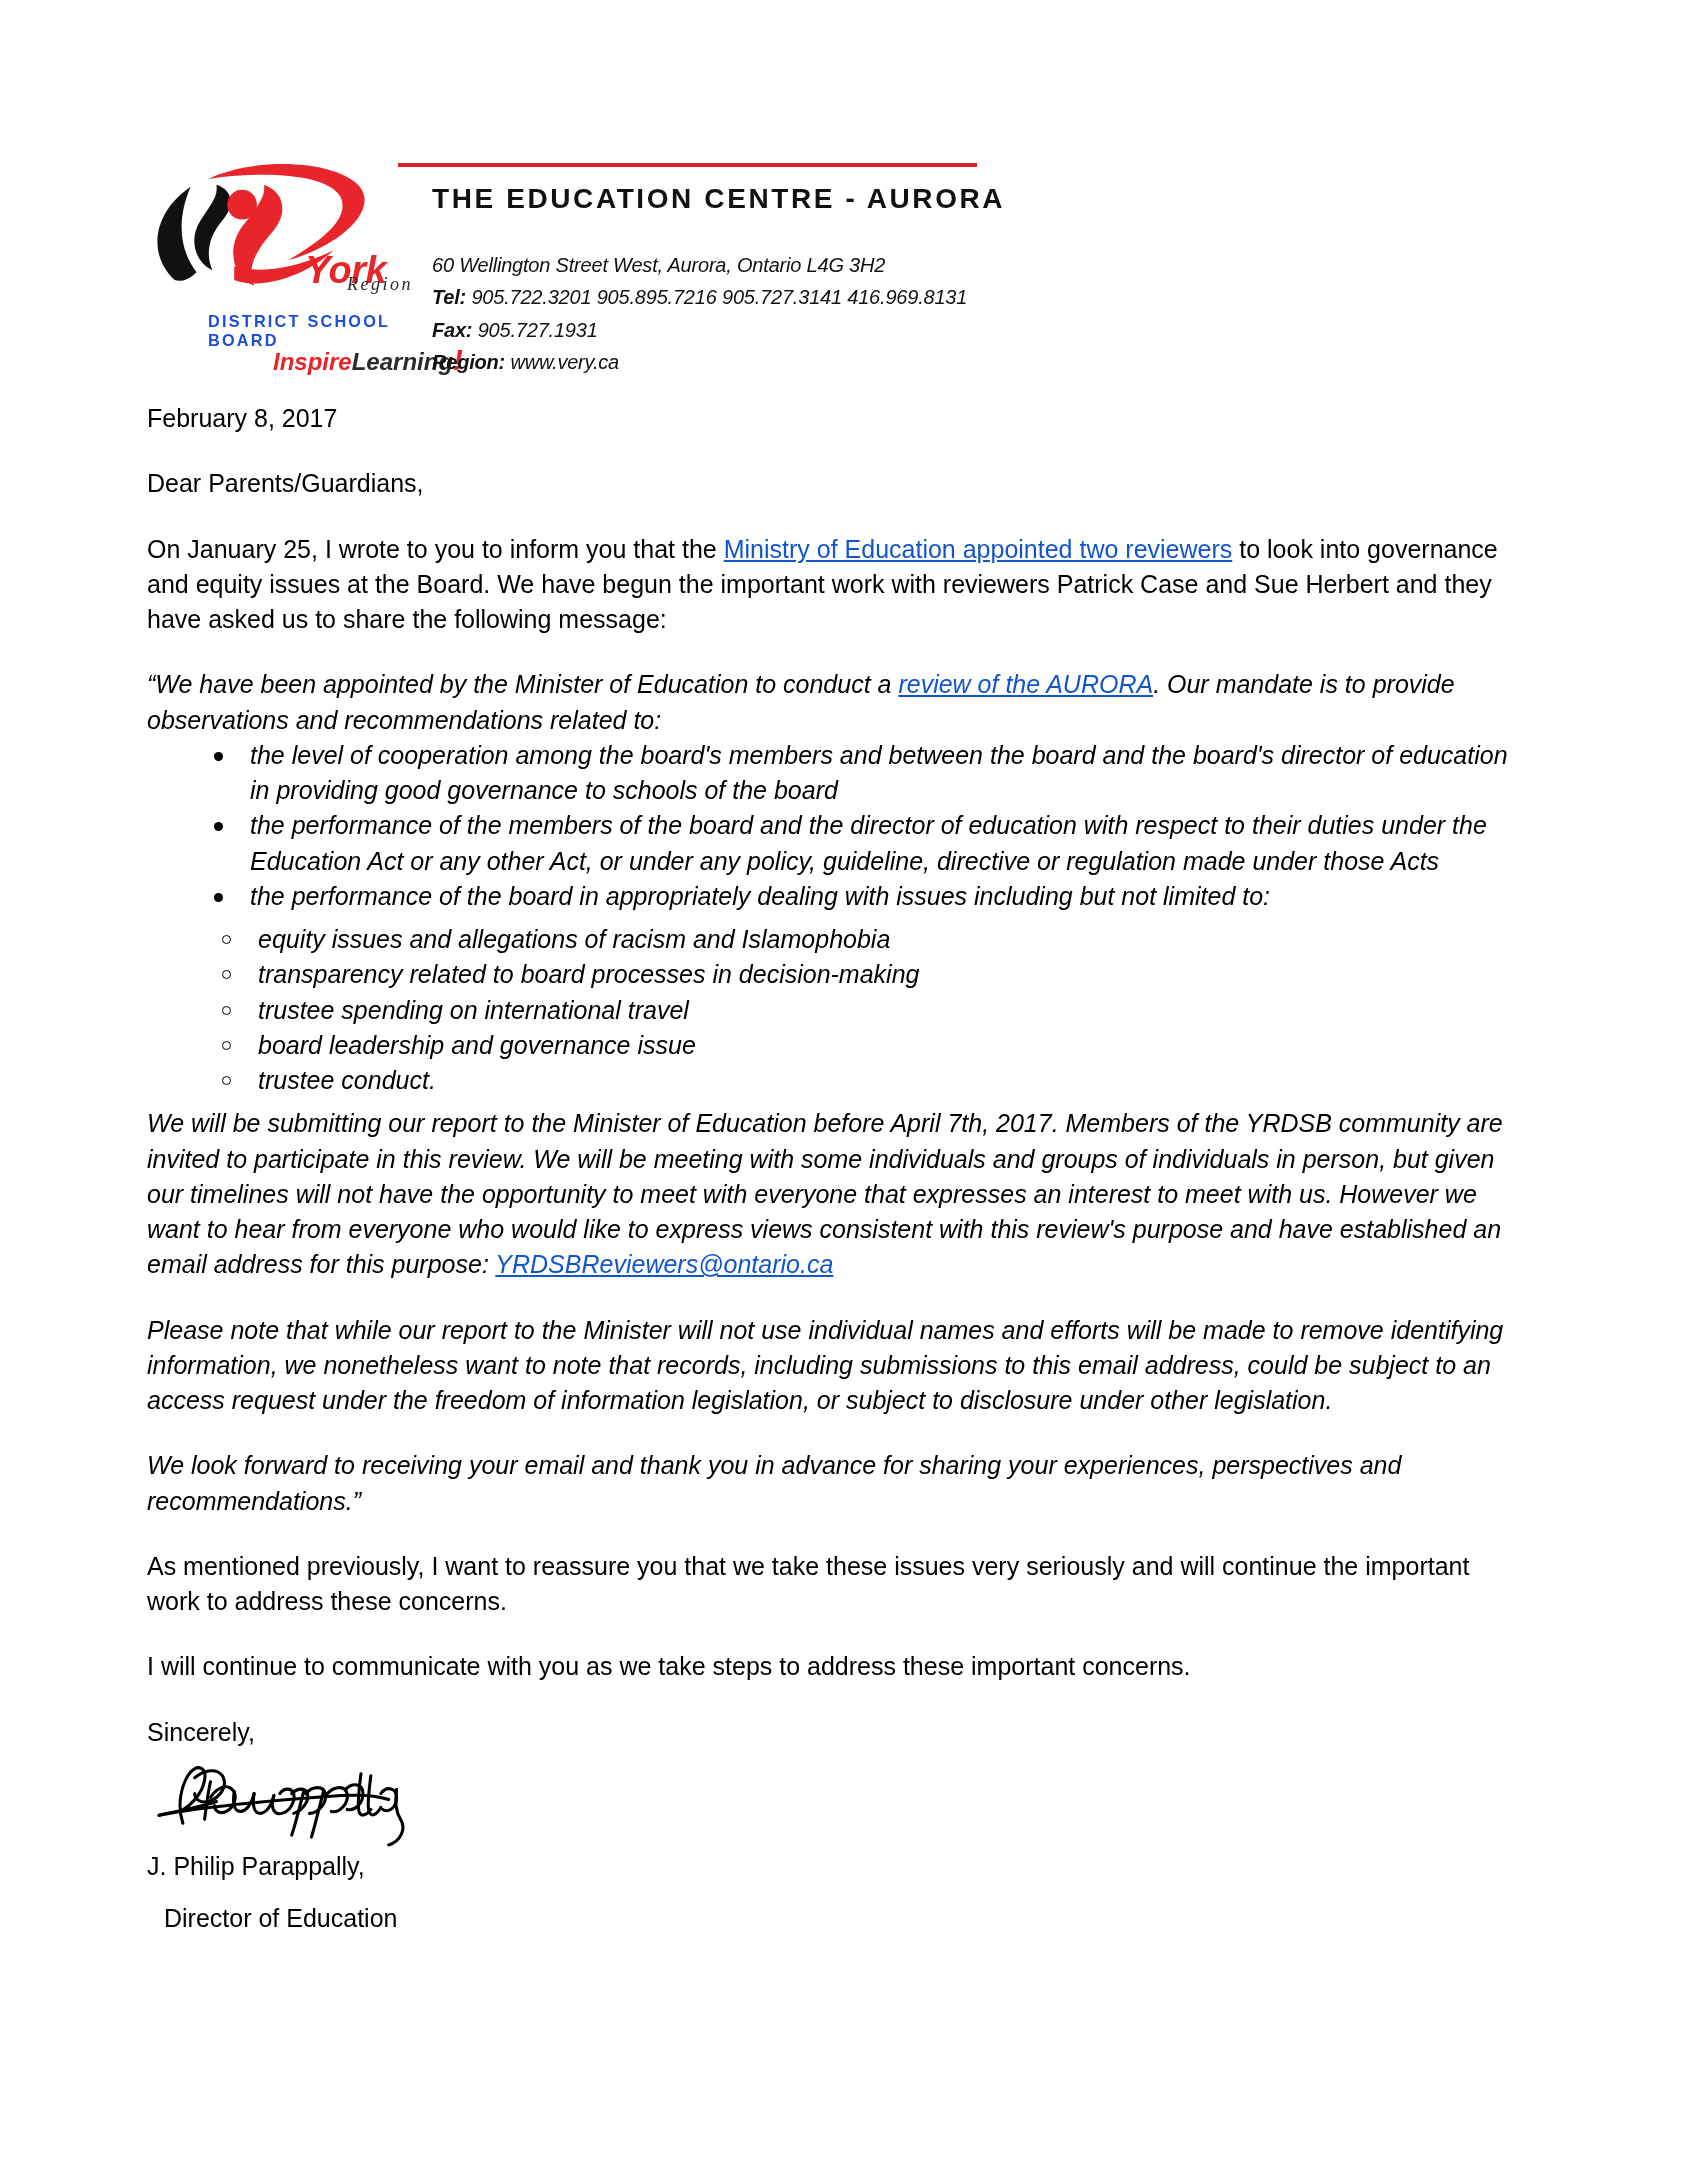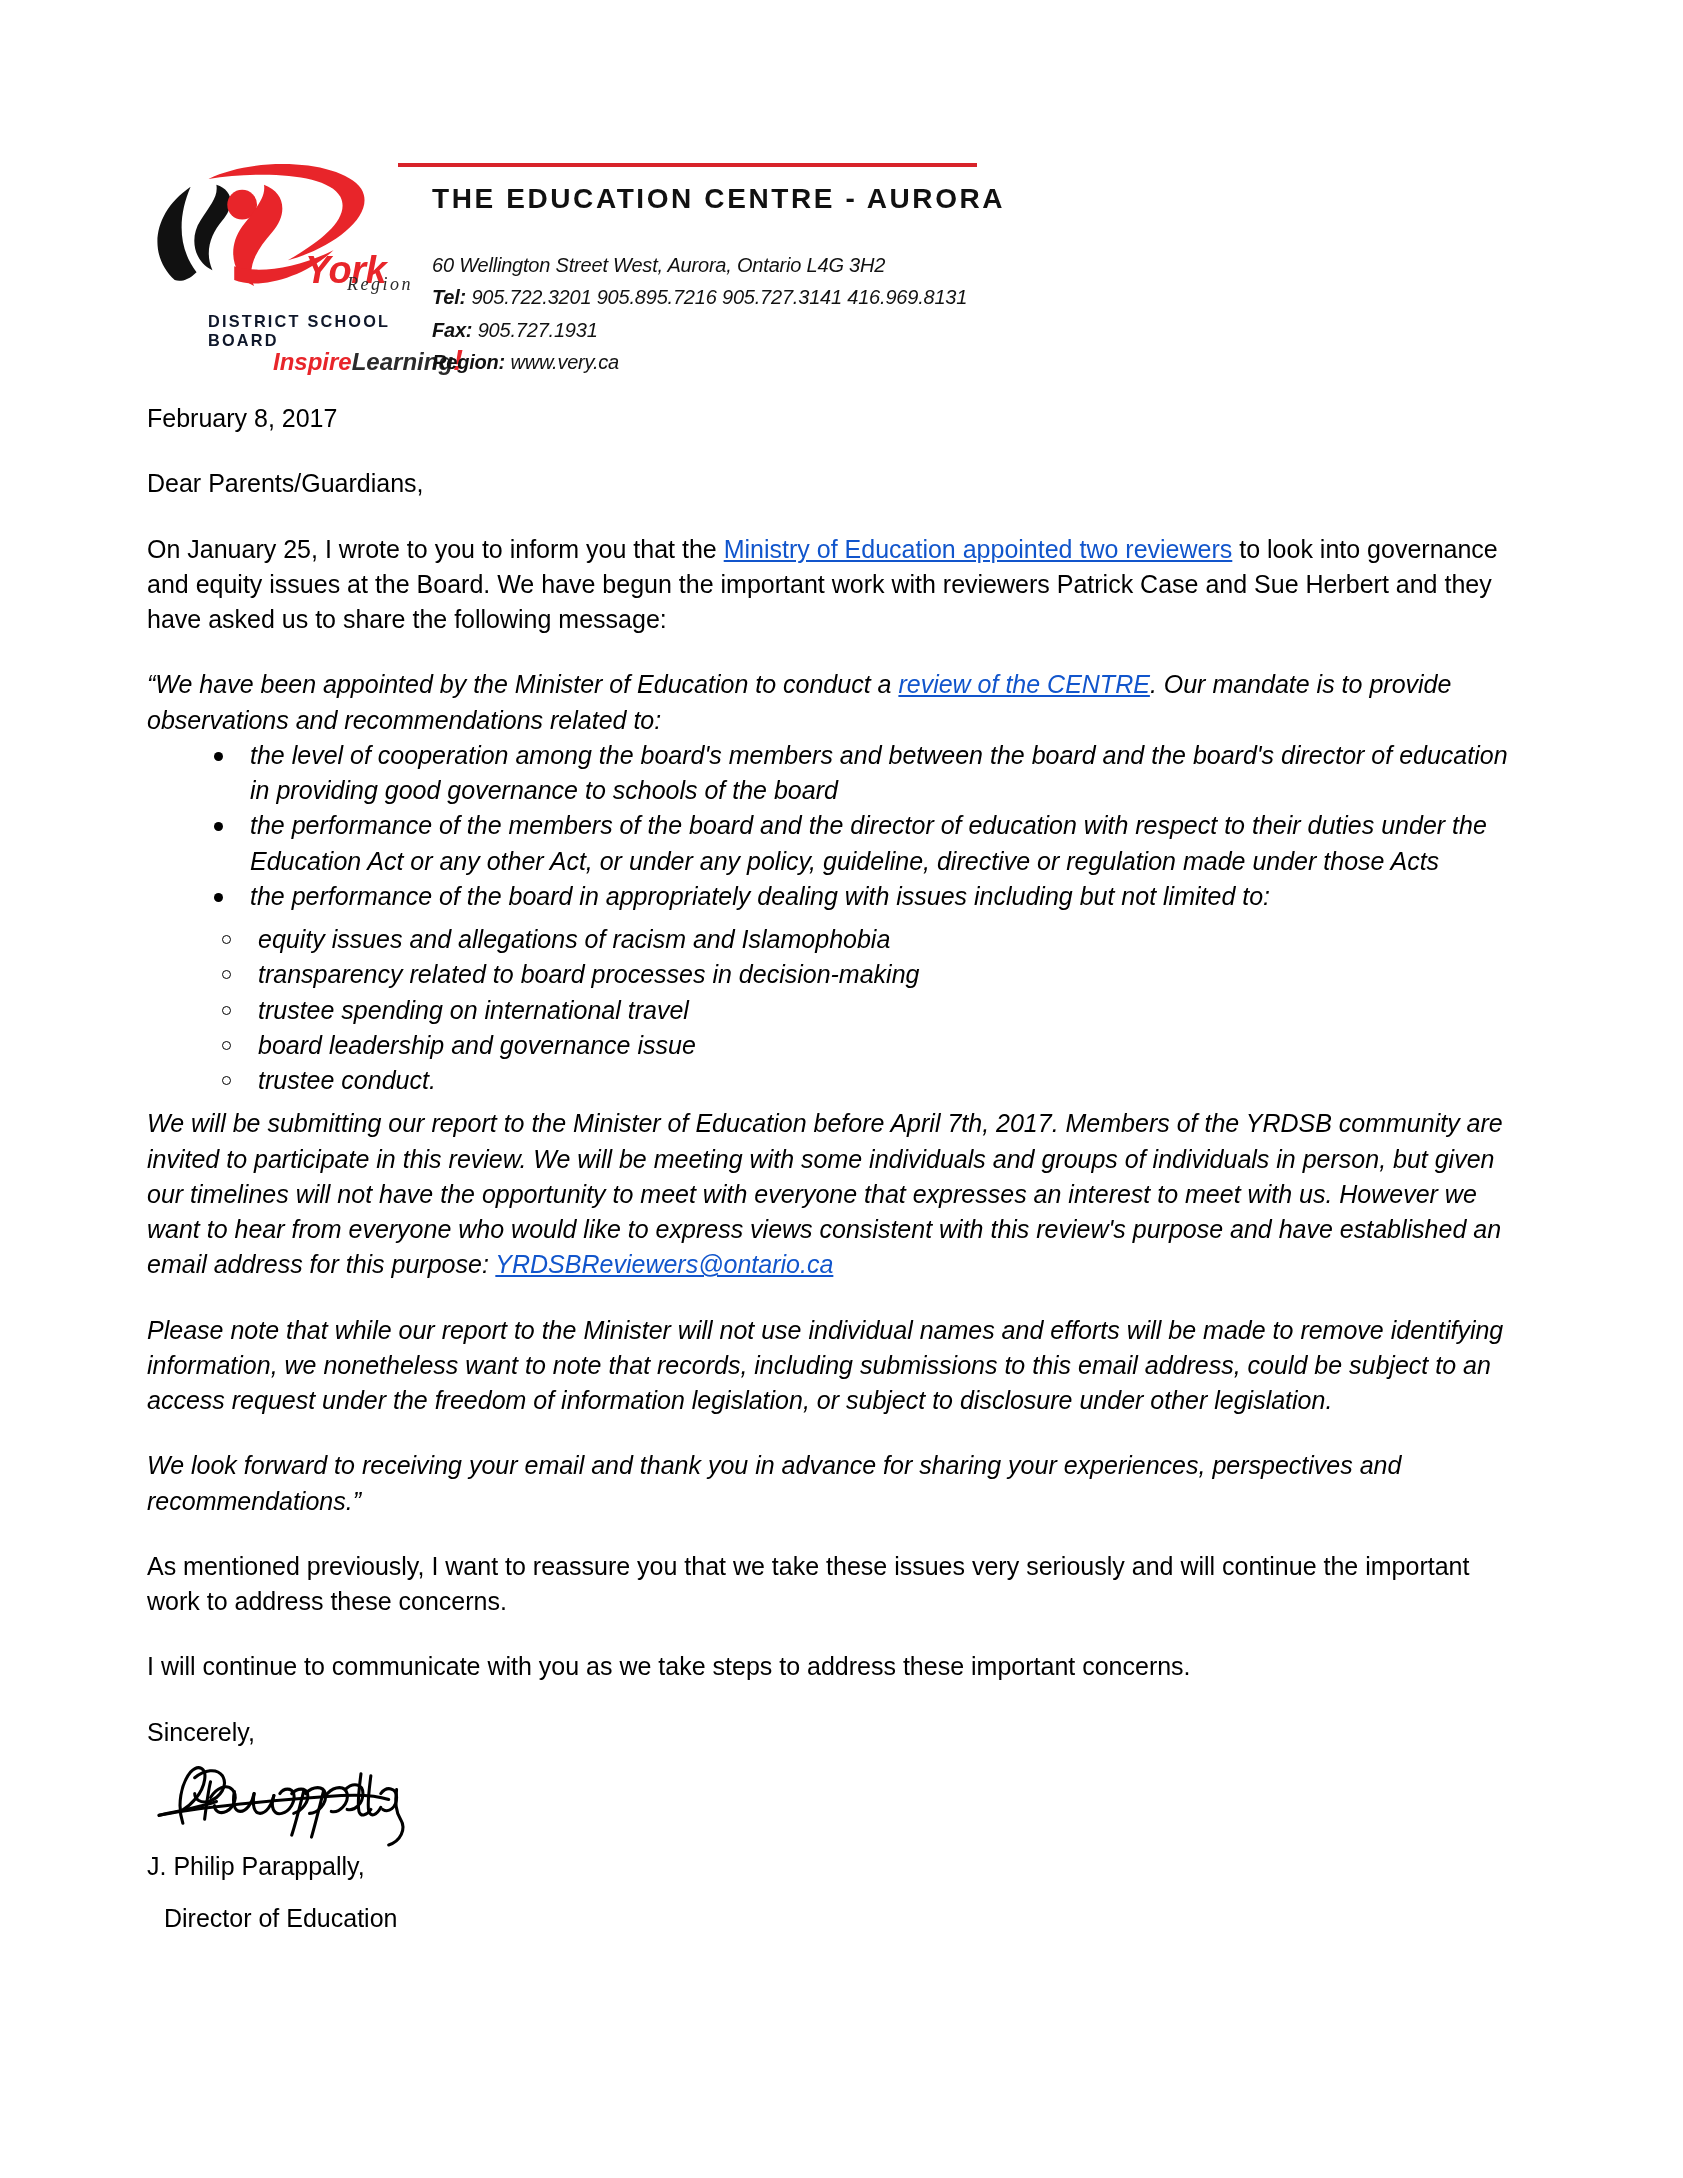--- a/index.html
+++ b/index.html
@@ -64,21 +64,21 @@
     color: #2b2b2b;
     letter-spacing: 2.5px;
     font-family: "Liberation Serif", serif;
   }
   .logo-word-dsb {
     position: absolute;
     left: 69px;
     top: 149px;
     font-size: 16.3px;
     font-weight: bold;
-    color: #0f172a;
+    color: #1d4ed8;
     letter-spacing: 2.2px;
     font-family: "Liberation Sans", sans-serif;
   }
   .logo-tagline {
     position: absolute;
     left: 134px;
     top: 180px;
     font-size: 24px;
     font-weight: bold;
     font-style: italic;
@@ -249,21 +249,21 @@
   </div>
 
   <div class="body-text">
 
     <p class="para">February 8, 2017</p>
 
     <p class="para">Dear Parents/Guardians,</p>
 
     <p class="para"><span>On January 25, I wrote to you to inform you that the </span><a class="doc-link" href="#">Ministry of Education appointed two reviewers</a><span> to look into governance and equity issues at the Board. We have begun the important work with reviewers Patrick Case and Sue Herbert and they have asked us to share the following message:</span></p>
 
-    <p class="para tight italic"><span>“We have been appointed by the Minister of Education to conduct a </span><a class="doc-link" href="#">review of the CENTRE</a><span>. Our mandate is to provide observations and recommendations related to:</span></p>
+    <p class="para tight italic"><span>“We have been appointed by the Minister of Education to conduct a </span><a class="doc-link" href="#">review of the AURORA</a><span>. Our mandate is to provide observations and recommendations related to:</span></p>
 
     <ul class="lvl1">
       <li>the level of cooperation among the board's members and between the board and the board's director of education in providing good governance to schools of the board</li>
       <li>the performance of the members of the board and the director of education with respect to their duties under the Education Act or any other Act, or under any policy, guideline, directive or regulation made under those Acts</li>
       <li>the performance of the board in appropriately dealing with issues including but not limited to:</li>
     </ul>
 
     <ul class="lvl2">
       <li>equity issues and allegations of racism and Islamophobia</li>
       <li>transparency related to board processes in decision-making</li>

